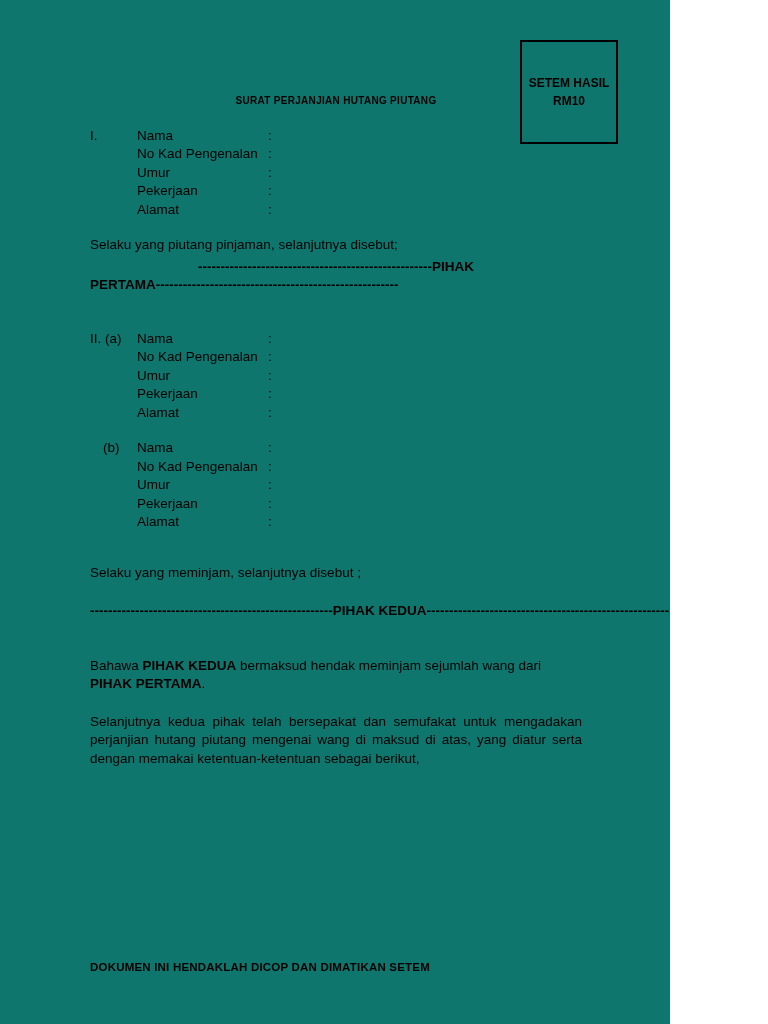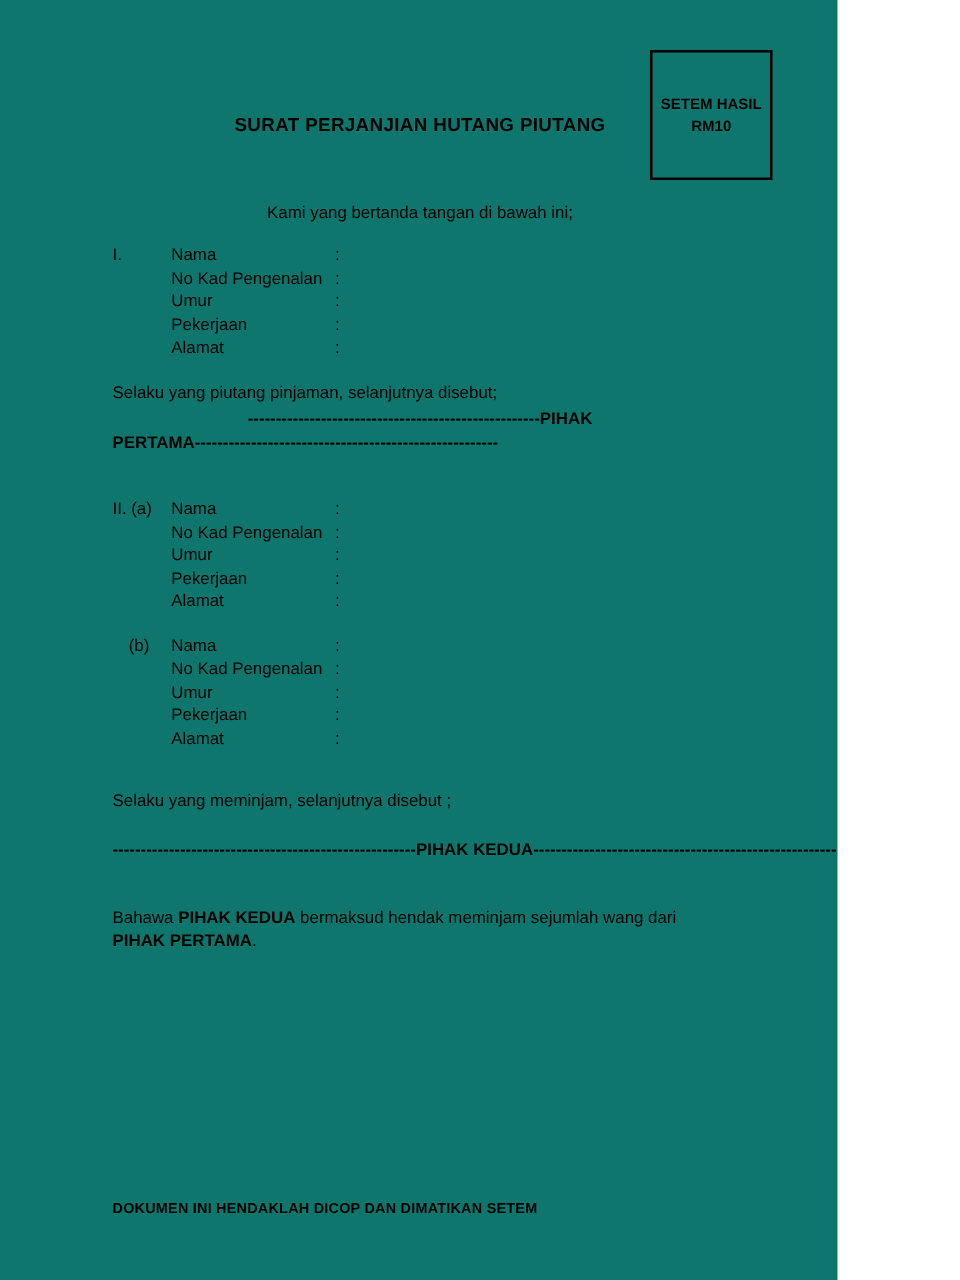--- a/index.html
+++ b/index.html
@@ -17,21 +17,21 @@
     position: absolute; top: 40px; right: 52px;
     width: 98px; height: 104px;
     border: 2px solid #000;
     display: flex; flex-direction: column; align-items: center; justify-content: center;
     font-weight: 700; font-size: 12px; line-height: 18px; text-align: center;
   }
 
   .title {
     margin: 0; padding-top: 92px;
     text-align: center;
-    font-size: 15px; font-weight: 700; letter-spacing: 0.3px;
+    font-size: 10px; font-weight: 700; letter-spacing: 0.3px;
   }
 
   p { margin: 0; }
   .intro { margin-top: 50px; text-align: center; }
 
   .fields { margin-top: 16px; }
   .frow { display: flex; }
   .num { width: 47px; flex: none; }
   .num.numb { padding-left: 13px; }
   .lbl { width: 131px; flex: none; }
@@ -64,21 +64,20 @@
 
   <div class="stamp-box">
     <div>SETEM HASIL</div>
     <div>RM10</div>
   </div>
 
   <div class="content">
 
     <h1 class="title">SURAT PERJANJIAN HUTANG PIUTANG</h1>
 
-    <p class="intro">Kami yang bertanda tangan di bawah ini;</p>
 
     <div class="fields">
       <div class="frow">
         <span class="num">I.</span>
         <span class="lbl">Nama</span>
         <span class="sep">:</span>
       </div>
       <div class="frow">
         <span class="num"></span>
         <span class="lbl">No Kad Pengenalan</span>
@@ -167,18 +166,19 @@
 
     <p class="after2">Selaku yang meminjam, selanjutnya disebut ;</p>
 
     <p class="kedua">------------------------------------------------------PIHAK KEDUA------------------------------------------------------</p>
 
     <p class="bahawa"><span>Bahawa</span>
       <b>PIHAK KEDUA</b>
       <span>bermaksud hendak meminjam sejumlah wang dari</span>
       <b>PIHAK PERTAMA</b><span>.</span></p>
 
+    <p class="para">Selanjutnya kedua pihak telah bersepakat dan semufakat untuk mengadakan perjanjian hutang piutang mengenai wang di maksud di atas, yang diatur serta dengan memakai ketentuan-ketentuan sebagai berikut,</p>
 
   </div>
 
   <div class="footer">DOKUMEN INI HENDAKLAH DICOP DAN DIMATIKAN SETEM</div>
 
 </div>
 
 </body></html>

